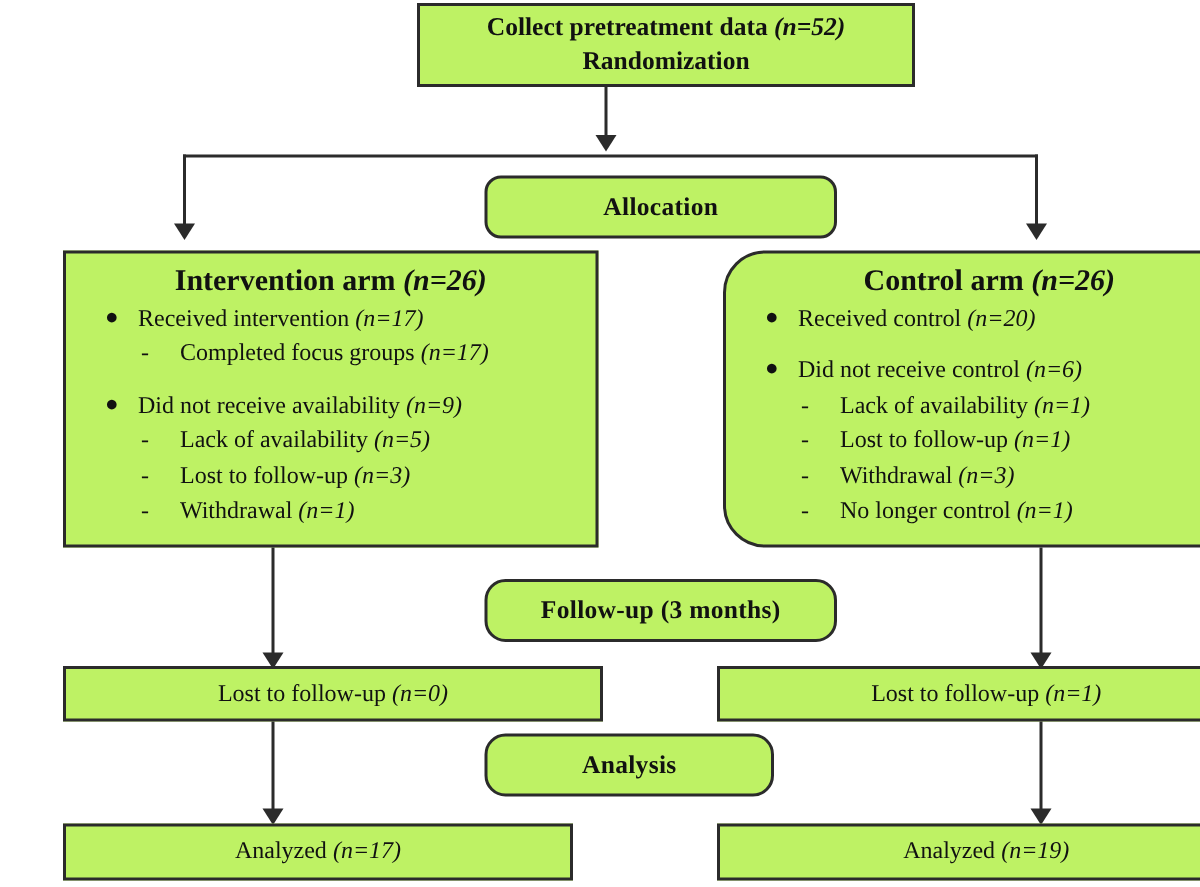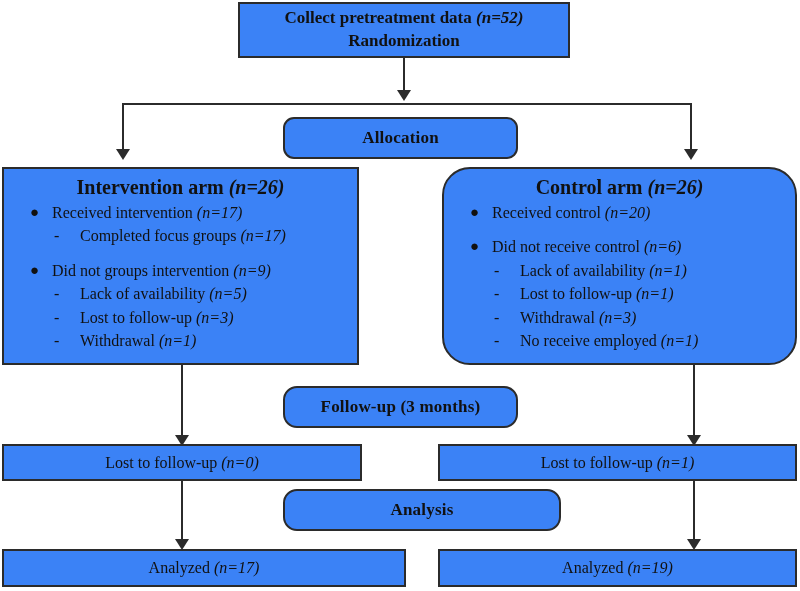--- a/index.html
+++ b/index.html
@@ -15,21 +15,22 @@
     position: relative;
     width: 800px;
     height: 591px;
     background: #ffffff;
     overflow: hidden;
   }
   .box {
     position: absolute;
     box-sizing: border-box;
     border: 2px solid #2b2b2b;
-    background: #3b82f6;
+    background: #bef264;
+    margin-left: 40px;
   }
   .rounded {
     border-radius: 14px;
     border-width: 2px;
   }
   .center-txt {
     display: flex;
     align-items: center;
     justify-content: center;
     text-align: center;
@@ -153,21 +154,21 @@
       <div class="lvl2">
         <span class="dash">-</span>
         <span>Completed focus groups</span>
         <span class="nvar">(n=17)</span>
       </div>
 
       <div class="gap"></div>
 
       <div class="lvl1">
         <span class="bullet">●</span>
-        <span>Did not groups intervention</span>
+        <span>Did not receive availability</span>
         <span class="nvar">(n=9)</span>
       </div>
 
       <div class="lvl2">
         <span class="dash">-</span>
         <span>Lack of availability</span>
         <span class="nvar">(n=5)</span>
       </div>
 
       <div class="lvl2">
@@ -218,21 +219,21 @@
       </div>
 
       <div class="lvl2">
         <span class="dash">-</span>
         <span>Withdrawal</span>
         <span class="nvar">(n=3)</span>
       </div>
 
       <div class="lvl2">
         <span class="dash">-</span>
-        <span>No receive employed</span>
+        <span>No longer control</span>
         <span class="nvar">(n=1)</span>
       </div>
     </div>
   </div>
 
   <div class="vline" style="left:181px; top:365px; height:72px;"></div>
   <div class="arrowhead" style="left:175px; top:435px;"></div>
   <div class="vline" style="left:693px; top:365px; height:72px;"></div>
   <div class="arrowhead" style="left:687px; top:435px;"></div>
 
@@ -252,25 +253,25 @@
       <span>Lost to follow-up</span>
       <span class="nvar">(n=1)</span>
     </div>
   </div>
 
   <div class="vline" style="left:181px; top:481px; height:60px;"></div>
   <div class="arrowhead" style="left:175px; top:539px;"></div>
   <div class="vline" style="left:693px; top:481px; height:60px;"></div>
   <div class="arrowhead" style="left:687px; top:539px;"></div>
 
-  <div class="box rounded center-txt" style="left:283px; top:489px; width:278px; height:42px;">
+  <div class="box rounded center-txt" style="left:283px; top:489px; width:193px; height:42px;">
     <span class="stage-label">Analysis</span>
   </div>
 
-  <div class="box center-txt" style="left:2px; top:549px; width:404px; height:38px;">
+  <div class="box center-txt" style="left:2px; top:549px; width:340px; height:38px;">
     <div class="plain-line">
       <span>Analyzed</span>
       <span class="nvar">(n=17)</span>
     </div>
   </div>
 
   <div class="box center-txt" style="left:438px; top:549px; width:359px; height:38px;">
     <div class="plain-line">
       <span>Analyzed</span>
       <span class="nvar">(n=19)</span>

